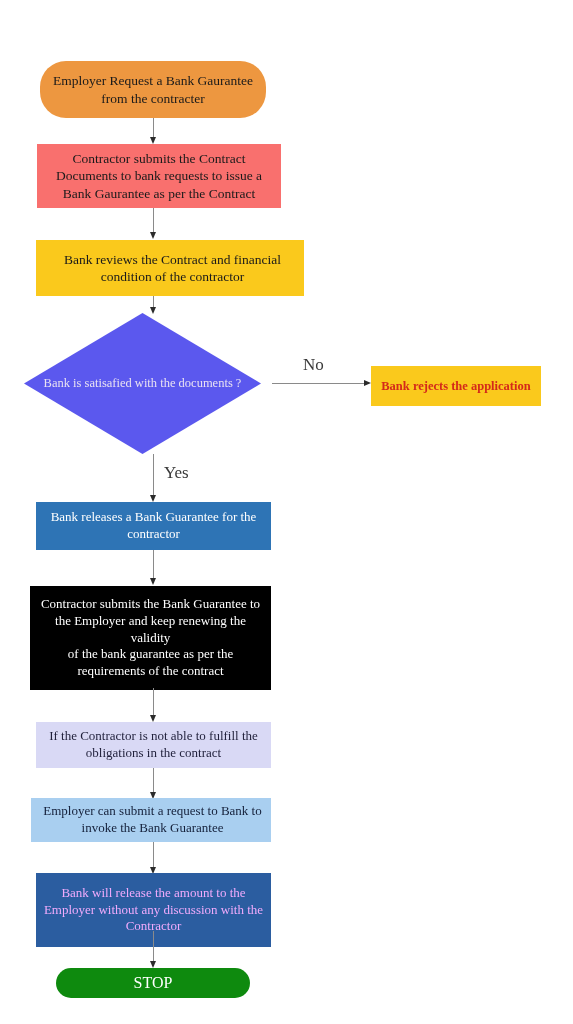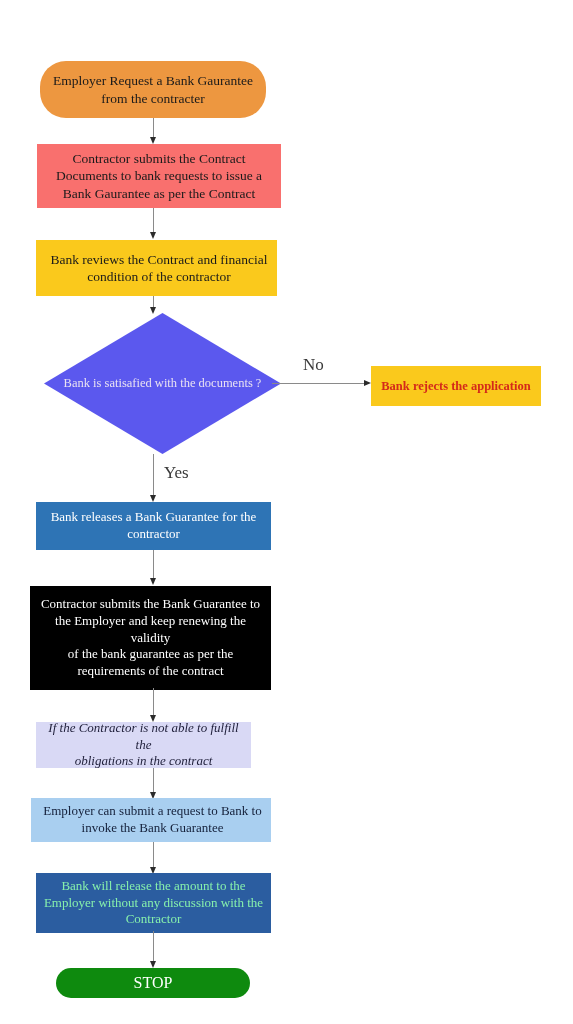--- a/index.html
+++ b/index.html
@@ -114,30 +114,30 @@
   <div class="node process" style="left:37px; top:128px; width:244px; height:64px;
               background:#f9706e; color:#1a1a1a; font-size:13.5px;">
     <span>Contractor submits the Contract
 Documents to bank requests to issue a
 Bank Gaurantee as per the Contract</span>
   </div>
 
   <div class="connector-v" style="left:153px; top:192px; height:26px;"></div>
   <div class="arrowhead-down" style="left:149.5px; top:216px;"></div>
 
-  <div class="node process" style="left:36px; top:224px; width:241px; height:56px;
+  <div class="node process" style="left:36px; top:224px; width:268px; height:56px;
               background:#fac91c; color:#1a1a1a; font-size:13.5px;padding-left:11px;">
     <span>Bank reviews the Contract and financial
 condition of the contractor</span>
   </div>
 
   <div class="connector-v" style="left:153px; top:280px; height:14px;"></div>
   <div class="arrowhead-down" style="left:149.5px; top:291px;"></div>
 
-  <div class="decision" style="left:44px; top:297px; width:237px; height:141px;">
+  <div class="decision" style="left:24px; top:297px; width:237px; height:141px;">
     <div class="diamond-shape" style="background:#5b58ee;"></div>
     <span class="diamond-label" style="color:#e9e2f2; font-size:12.5px;">Bank is satisafied with the documents  ?</span>
   </div>
 
   <div class="connector-h" style="left:272px; top:367px; width:94px;"></div>
   <div class="arrowhead-right" style="left:364px; top:363.5px;"></div>
   <div class="edge-label" style="left:303px; top:339px; font-size:17px;">
     <span>No</span>
   </div>
 
@@ -165,40 +165,40 @@
               background:#000000; color:#ffffff; font-size:13px;">
     <span>Contractor submits the Bank Guarantee to
 the Employer and keep renewing the validity
 of the bank guarantee as per the
 requirements of the contract</span>
   </div>
 
   <div class="connector-v" style="left:153px; top:672px; height:28px;"></div>
   <div class="arrowhead-down" style="left:149.5px; top:699px;"></div>
 
-  <div class="node process" style="left:36px; top:706px; width:215px; height:46px;
-              background:#d9d9f5; color:#1f1f3a; font-size:13px;font-style:italic;">
+  <div class="node process" style="left:36px; top:706px; width:235px; height:46px;
+              background:#d9d9f5; color:#1f1f3a; font-size:13px;">
     <span>If the Contractor is not able to fulfill the
 obligations in the contract</span>
   </div>
 
   <div class="connector-v" style="left:153px; top:752px; height:25px;"></div>
   <div class="arrowhead-down" style="left:149.5px; top:776px;"></div>
 
   <div class="node process" style="left:31px; top:782px; width:240px; height:44px;
               background:#a9cff0; color:#14203a; font-size:13px;padding-left:9px;">
     <span>Employer can submit a request to Bank to
 invoke the Bank Guarantee</span>
   </div>
 
   <div class="connector-v" style="left:153px; top:826px; height:26px;"></div>
   <div class="arrowhead-down" style="left:149.5px; top:851px;"></div>
 
-  <div class="node process" style="left:36px; top:857px; width:235px; height:60px;
-              background:#2b5da0; color:#86efac; font-size:13px;">
+  <div class="node process" style="left:36px; top:857px; width:235px; height:74px;
+              background:#2b5da0; color:#f0abfc; font-size:13px;">
     <span>Bank will release the amount to the
 Employer without any discussion with the
 Contractor</span>
   </div>
 
   <div class="connector-v" style="left:153px; top:915px; height:32px;"></div>
   <div class="arrowhead-down" style="left:149.5px; top:945px;"></div>
 
   <div class="node terminator-stop" style="left:56px; top:952px; width:194px; height:30px;
               background:#0e8a0e; color:#ffffff; font-size:16px;">

